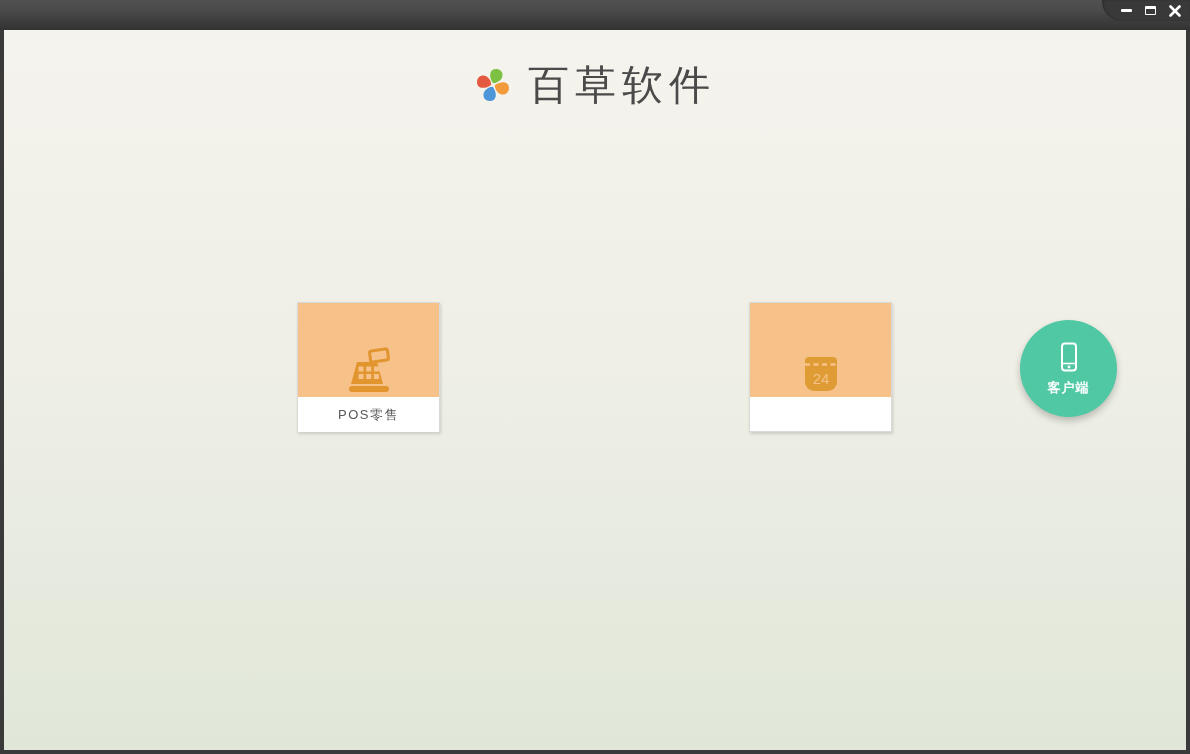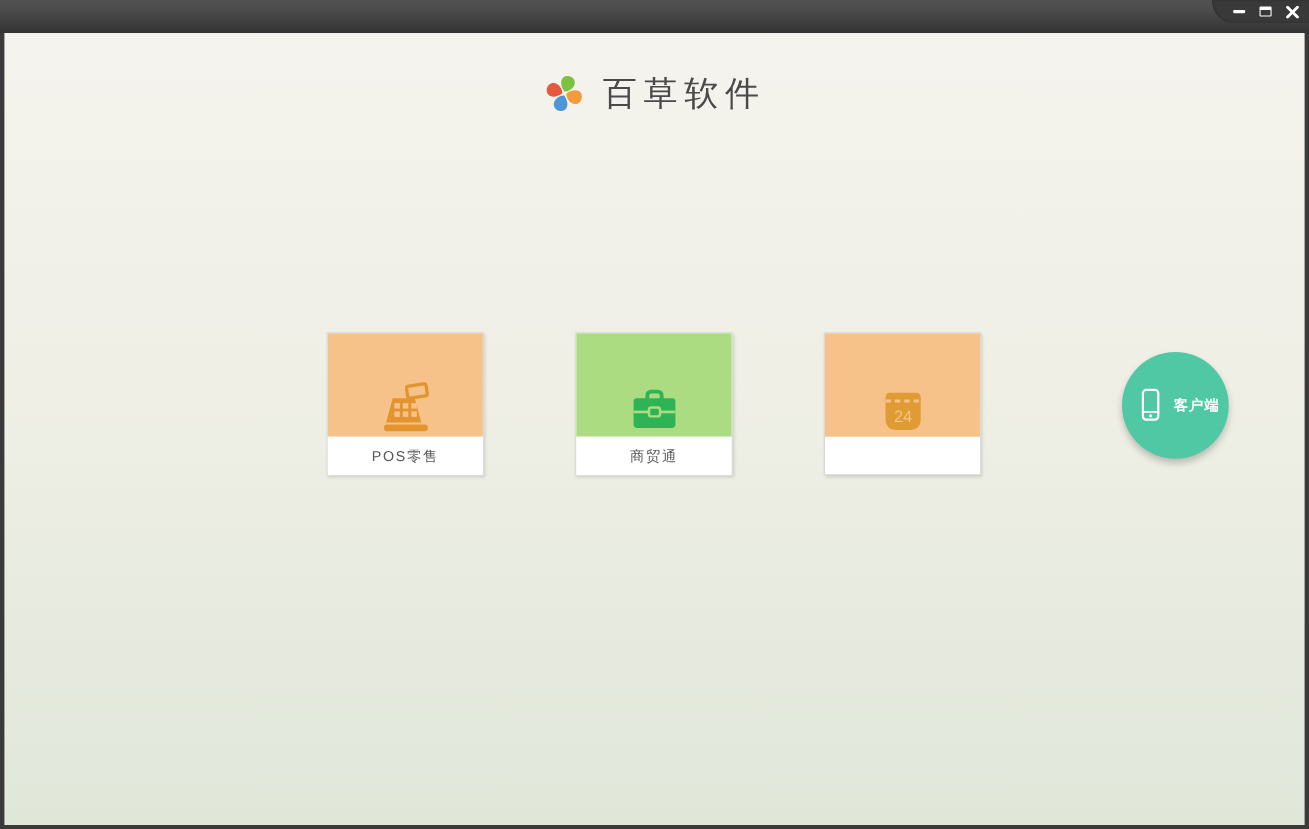--- a/index.html
+++ b/index.html
@@ -46,21 +46,21 @@
   }
 
   
   .brand {
     position: absolute; top: 0; left: 0; right: 0; height: 110px;
     display: flex; align-items: center; justify-content: center; gap: 16px;
   }
   .brand-logo { width: 38px; height: 40px; }
   .brand-title {
     font-family: Liberation Mono, monospace;
-    font-size: 31px;
+    font-size: 41px;
     color: #4a4a4a;
     letter-spacing: 6px;
   }
 
   
   .card {
     position: absolute; top: 272px;
     width: 143px; height: 130px;
     background: #ffffff;
     border: 1px solid rgba(120,120,110,0.28);
@@ -83,21 +83,21 @@
     background: #ffffff;
   }
 
   
   .client-circle {
     position: absolute; left: 1016px; top: 290px;
     width: 97px; height: 97px;
     border-radius: 50%;
     background: #50c8a3;
     box-shadow: 0 4px 7px rgba(0,0,0,0.22);
-    display: flex; flex-direction: row;
+    display: flex; flex-direction: column;
     align-items: center; justify-content: center;
     gap: 3px;
     cursor: pointer;
   }
   .client-label {
     color: #ffffff; font-size: 13px; letter-spacing: 1px; font-weight: bold;
   }
 </style>
 </head>
 <body>
@@ -147,31 +147,20 @@
             <rect x="15.5" y="29" width="5" height="5"></rect>
             <rect x="23.2" y="29" width="5" height="5"></rect>
             <rect x="30.9" y="29" width="5" height="5"></rect>
           </g>
           <rect x="6" y="41" width="40" height="6" rx="3" fill="#e2952f"></rect>
         </svg>
       </div>
       <div class="card-label">POS零售</div>
     </div>
 
-    <div class="card card-2">
-      <div class="card-art art-green">
-        <svg width="48" height="48" viewBox="0 0 48 48">
-          <rect x="17.5" y="7" width="13" height="11" rx="3.5" fill="none" stroke="#2eb457" stroke-width="3.5"></rect>
-          <rect x="5" y="13" width="38" height="27" rx="3" fill="#2eb457"></rect>
-          <rect x="5" y="24.3" width="38" height="2.4" fill="#abdc81"></rect>
-          <rect x="19" y="21.5" width="10" height="8" rx="2" fill="#2eb457" stroke="#abdc81" stroke-width="2.2"></rect>
-        </svg>
-      </div>
-      <div class="card-label">商贸通</div>
-    </div>
 
     <div class="card card-3">
       <div class="card-art art-orange">
         <svg width="48" height="48" viewBox="0 0 48 48">
           <path fill="#df9c35" d="M8 12 a4 4 0 0 1 4 -4 h24 a4 4 0 0 1 4 4 v21 a9 9 0 0 1 -9 9 h-14 a9 9 0 0 1 -9 -9 Z"></path>
           <line x1="8" y1="15.5" x2="40" y2="15.5" stroke="#f6c28a" stroke-width="2.6" stroke-dasharray="5 3.5"></line>
           <text x="24" y="35" text-anchor="middle" font-size="15" fill="#f4c186" font-family="Liberation Sans, sans-serif">24</text>
         </svg>
       </div>
     </div>

